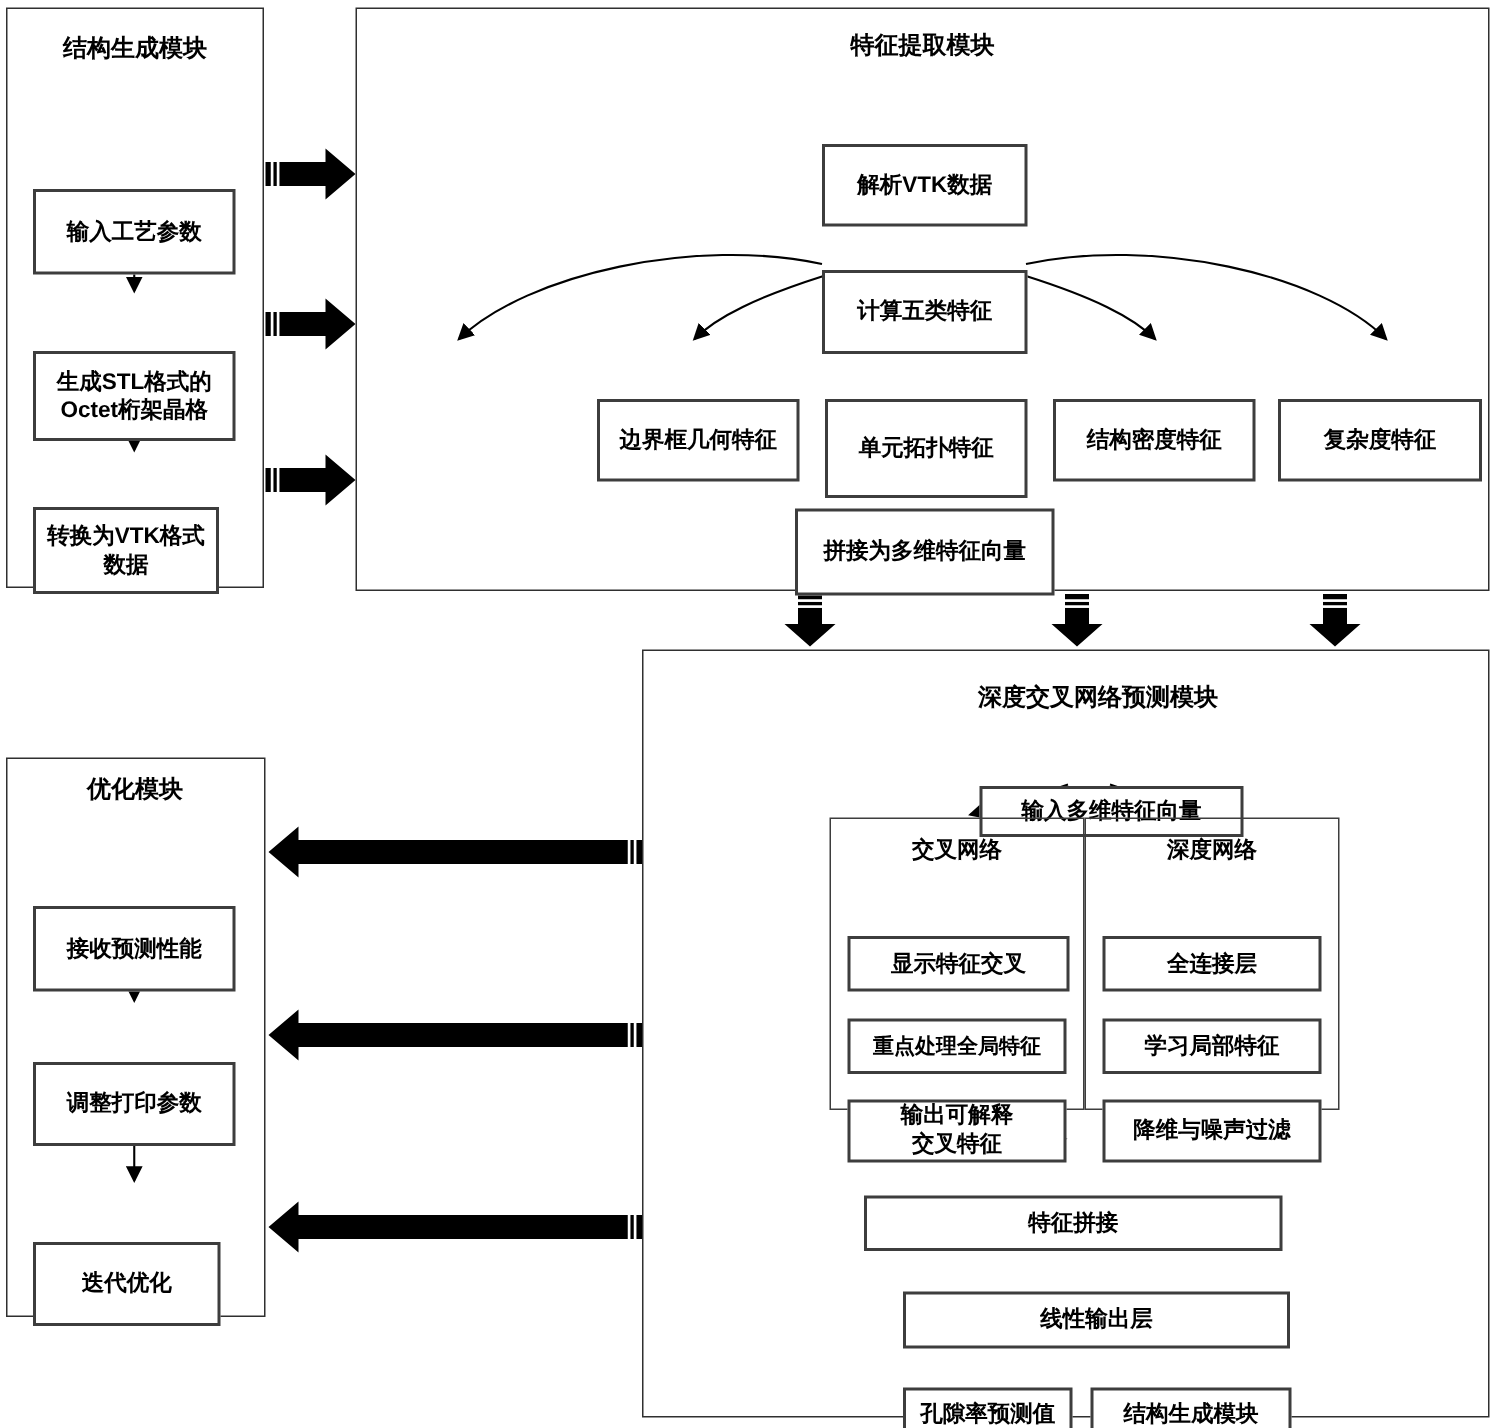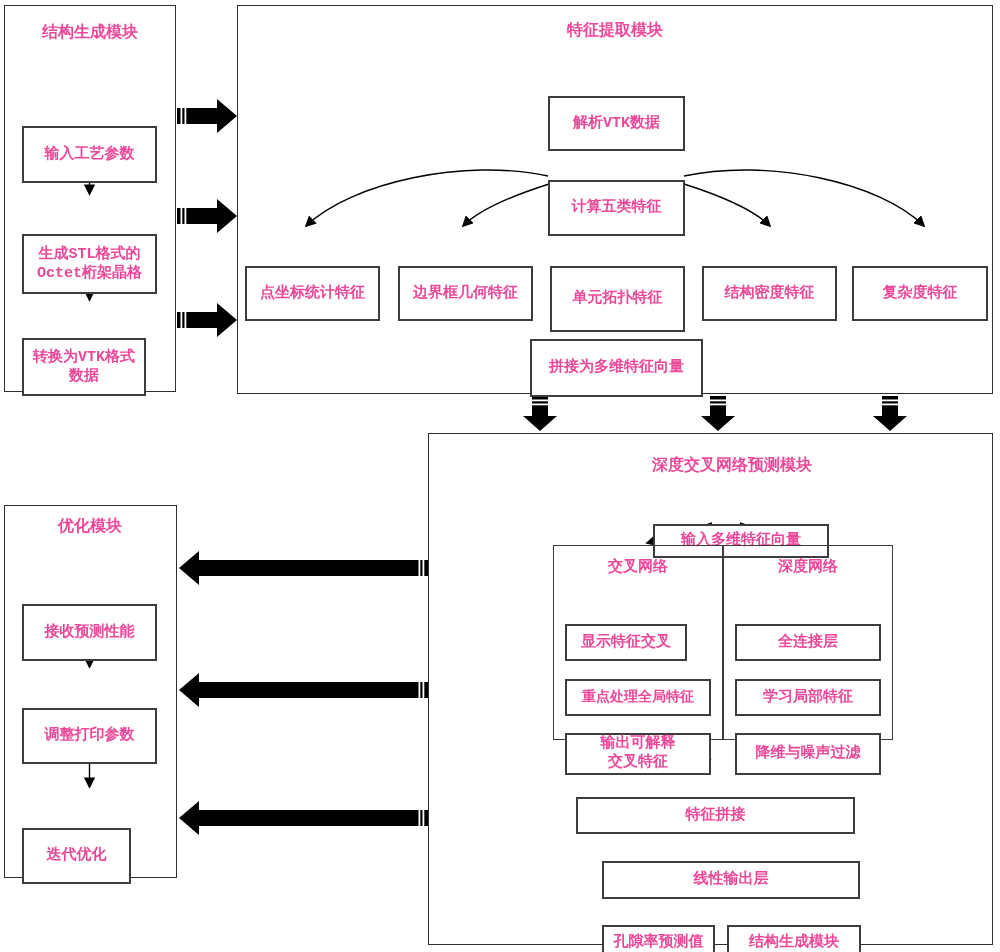--- a/index.html
+++ b/index.html
@@ -1,19 +1,19 @@
 <!DOCTYPE html>
 <html><head>
 <meta charset="utf-8">
 <style>
   html,body{margin:0;padding:0;background:#ffffff;}
   .canvas{
     position:relative;width:1000px;height:952px;background:#ffffff;
-    font-family:Liberation Mono, monospace;
-    color:#ec4899;overflow:hidden;
+    font-family:Liberation Sans, sans-serif;
+    color:#000000;overflow:hidden;
   }
   .module{
     position:absolute;background:#ffffff;border:1.5px solid #2f2f2f;
     box-sizing:border-box;z-index:1;
   }
   .arrows{position:absolute;left:0;top:0;z-index:2;pointer-events:none;}
   .box{
     position:absolute;background:#ffffff;border:2px solid #3d3d3d;
     box-sizing:border-box;z-index:3;
     display:flex;align-items:center;justify-content:center;
@@ -122,42 +122,41 @@
   <div class="module-title" style="left:90px;top:22px">结构生成模块</div>
   <div class="box" style="left:22px;top:90px;width:135px;height:57px">输入工艺参数</div>
   <div class="box" style="left:22px;top:198px;width:135px;height:60px">生成STL格式的
 Octet桁架晶格</div>
   <div class="box" style="left:22px;top:302px;width:124px;height:58px">转换为VTK格式
 数据</div>
 
   <div class="module-title" style="left:615px;top:20px">特征提取模块</div>
   <div class="box" style="left:548px;top:60px;width:137px;height:55px">解析VTK数据</div>
   <div class="box" style="left:548px;top:144px;width:137px;height:56px">计算五类特征</div>
-  <div class="box" style="left:245px;top:230px;width:135px;height:55px">点坐标统计特征</div>
   <div class="box" style="left:398px;top:230px;width:135px;height:55px">边界框几何特征</div>
   <div class="box" style="left:550px;top:230px;width:135px;height:66px">单元拓扑特征</div>
   <div class="box" style="left:702px;top:230px;width:135px;height:55px">结构密度特征</div>
   <div class="box" style="left:852px;top:230px;width:136px;height:55px">复杂度特征</div>
   <div class="box" style="left:530px;top:303px;width:173px;height:58px">拼接为多维特征向量</div>
 
   <div class="module-title" style="left:90px;top:516px">优化模块</div>
   <div class="box" style="left:22px;top:568px;width:135px;height:57px">接收预测性能</div>
   <div class="box" style="left:22px;top:672px;width:135px;height:56px">调整打印参数</div>
-  <div class="box" style="left:22px;top:792px;width:109px;height:56px">迭代优化</div>
+  <div class="box" style="left:22px;top:792px;width:125px;height:56px">迭代优化</div>
 
   <div class="module-title" style="left:732px;top:455px">深度交叉网络预测模块</div>
   <div class="box" style="left:653px;top:488px;width:176px;height:34px">输入多维特征向量</div>
 
   <div class="container-box" style="left:553px;top:545px;width:170px;height:195px"></div>
   <div class="container-box" style="left:723px;top:545px;width:170px;height:195px"></div>
 
   <div class="col-title" style="left:638px;top:557px">交叉网络</div>
   <div class="col-title" style="left:808px;top:557px">深度网络</div>
 
-  <div class="box" style="left:565px;top:588px;width:122px;height:37px">显示特征交叉</div>
+  <div class="box" style="left:565px;top:588px;width:148px;height:37px">显示特征交叉</div>
   <div class="box" style="left:565px;top:643px;width:146px;height:37px;font-size:14px">重点处理全局特征</div>
   <div class="box" style="left:565px;top:697px;width:146px;height:42px;line-height:1.25">输出可解释
 交叉特征</div>
 
   <div class="box" style="left:735px;top:588px;width:146px;height:37px">全连接层</div>
   <div class="box" style="left:735px;top:643px;width:146px;height:37px">学习局部特征</div>
   <div class="box" style="left:735px;top:697px;width:146px;height:42px">降维与噪声过滤</div>
 
   <div class="box" style="left:576px;top:761px;width:279px;height:37px">特征拼接</div>
   <div class="box" style="left:602px;top:825px;width:258px;height:38px">线性输出层</div>

